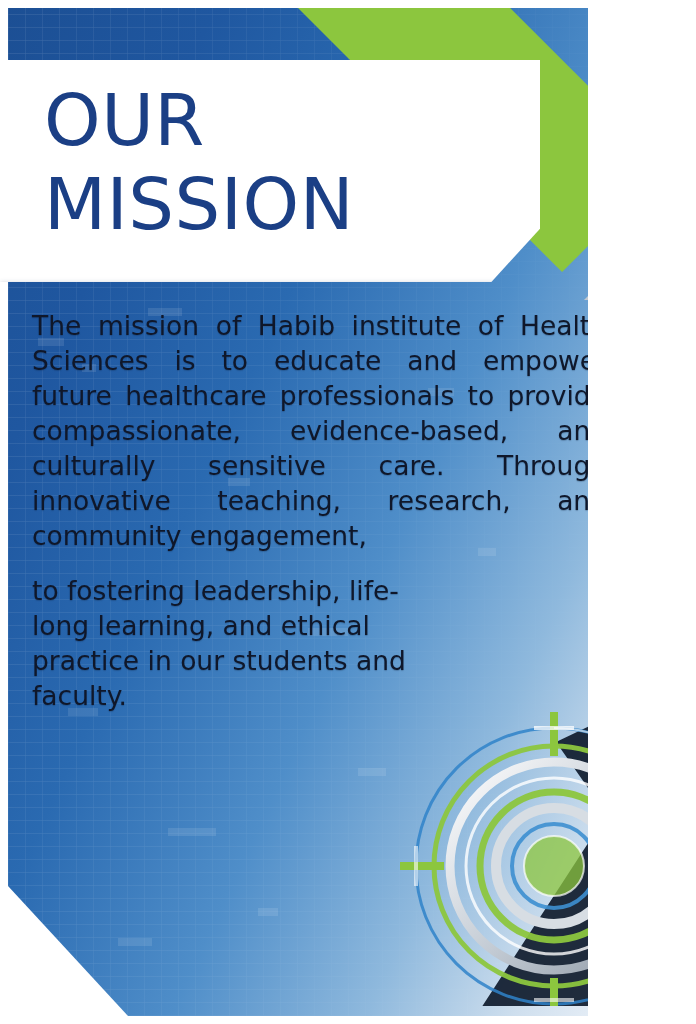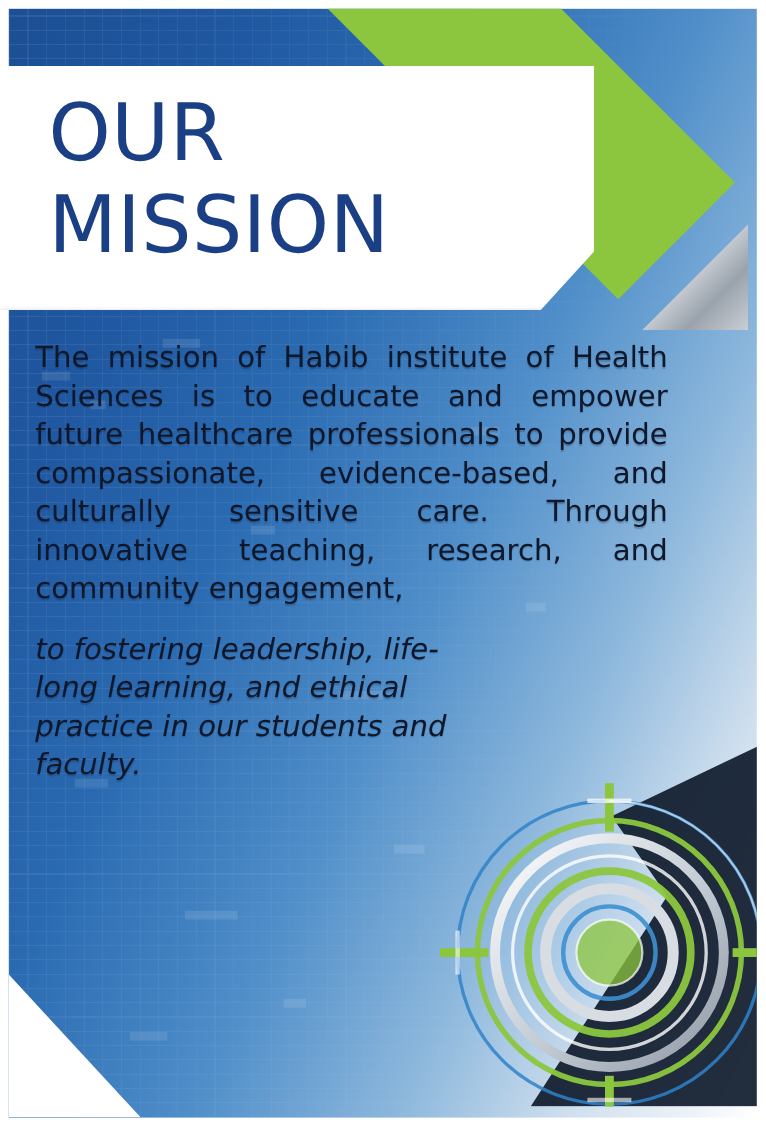--- a/index.html
+++ b/index.html
@@ -6,21 +6,21 @@
   html, body {
     width: 696px;
     height: 1024px;
     background: #ffffff;
     font-family: "Liberation Sans", sans-serif;
     overflow: hidden;
   }
 
   #poster {
     position: relative;
-    width: 696px;
+    width: 588px;
     height: 1024px;
     overflow: hidden;
     background: #ffffff;
   }
 
   
   .blue-panel {
     position: absolute;
     left: 8px;
     top: 8px;
@@ -139,21 +139,21 @@
     font-family: "DejaVu Sans", sans-serif;
     font-weight: 400;
     text-shadow: 0 1px 1px rgba(10,30,60,0.25);
   }
   .body-copy p { margin: 0 0 20px 0; }
   .body-copy p.justify { text-align: justify; }
   .body-copy p:last-child { margin-bottom: 0; }
 
   .para-1 { width: 575px; }
   .para-2 { width: 505px; }
-  .para-3 { width: 420px; font-style: italic; }
+  .para-3 { width: 420px; }
 
   
   .circle-graphic {
     position: absolute;
     right: -6px;
     bottom: 10px;
     width: 300px;
     height: 300px;
   }
   .dark-wedge {

